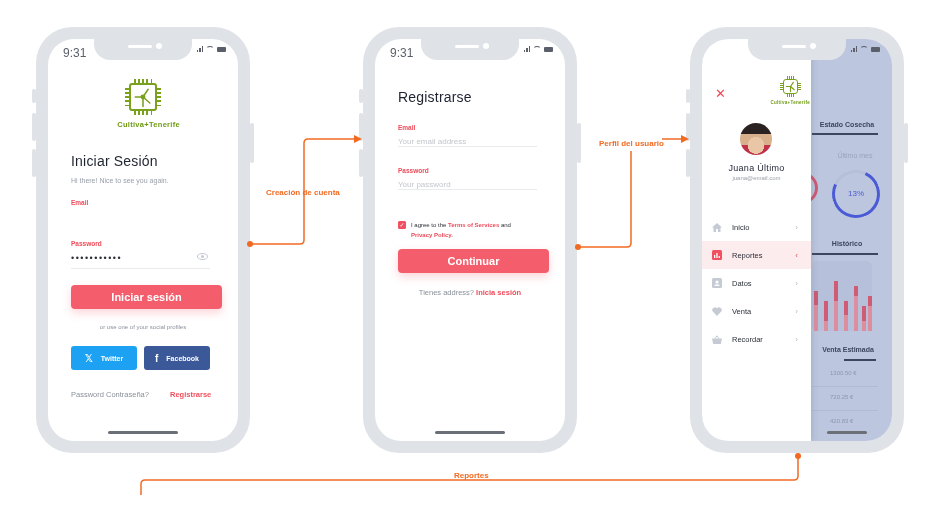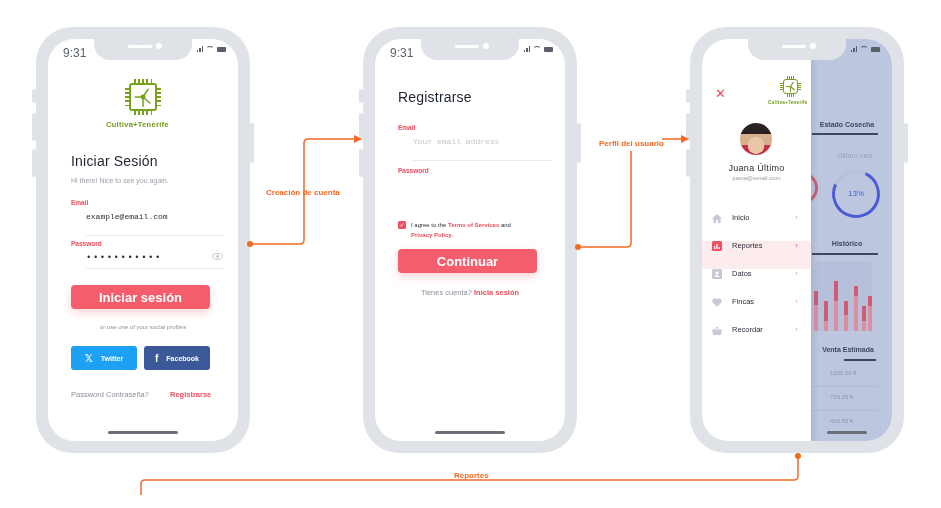--- a/index.html
+++ b/index.html
@@ -15,41 +15,41 @@
   .notch .cam { position: absolute; left: 62px; top: 5px; width: 6px; height: 6px; border-radius: 50%; background: #ffffff; }
   .status-time { position: absolute; left: 15px; top: 7px; font-size: 12px; color: #5a5f6a; z-index: 6; }
   .status-icons { position: absolute; right: 12px; top: 7px; font-size: 7px; color: #5a5f6a; letter-spacing: 1px; z-index: 6; display: flex; gap: 3px; align-items: center; }
   .sig { display: inline-flex; gap: 1px; align-items: flex-end; height: 6px; }
   .sig i { display: block; width: 1.5px; background: #5a5f6a; }
   .wifi { width: 8px; height: 6px; border: 1.5px solid #5a5f6a; border-bottom: none; border-left-color: transparent; border-right-color: transparent; border-radius: 8px 8px 0 0; }
   .batt { width: 9px; height: 5px; background: #5a5f6a; border-radius: 1px; }
   .home-bar { position: absolute; bottom: 7px; left: 50%; transform: translateX(-50%); width: 70px; height: 3px; background: #6b6f78; border-radius: 2px; }
 
   
-  .logo { position: absolute; text-align: left; }
+  .logo { position: absolute; text-align: right; }
   .chip { position: relative; margin: 0 auto; border: 2px solid #7aa11c; border-radius: 3px; }
   .chip .pins-top, .chip .pins-bot { position: absolute; left: 3px; right: 3px; height: 4px; display: flex; justify-content: space-between; }
   .chip .pins-top { top: -6px; } .chip .pins-bot { bottom: -6px; }
   .chip .pins-left, .chip .pins-right { position: absolute; top: 3px; bottom: 3px; width: 4px; display: flex; flex-direction: column; justify-content: space-between; }
   .chip .pins-left { left: -6px; } .chip .pins-right { right: -6px; }
   .pins-top i, .pins-bot i { display: block; width: 1.5px; height: 4px; background: #7aa11c; }
   .pins-left i, .pins-right i { display: block; height: 1.5px; width: 4px; background: #7aa11c; }
   .chip svg { position: absolute; left: 0; top: 0; width: 100%; height: 100%; }
   .logo-text { color: #6f9a14; font-weight: bold; white-space: nowrap; letter-spacing: 0.3px; }
 
   
   .title { position: absolute; left: 23px; font-size: 14px; color: #1e2330; font-weight: normal; letter-spacing: 0.2px; }
   .subtitle { position: absolute; left: 23px; font-size: 7px; color: #9aa0aa; }
   .field-label { position: absolute; left: 23px; font-size: 6.5px; font-weight: bold; color: #ee4b5a; }
-  .field-value { position: absolute; left: 38px; width: 139px; font-size: 8px; color: #2b2f38; padding-bottom: 14px; border-bottom: 1px solid #e9ecef; font-family: Liberation Mono, monospace; }
+  .field-value { position: absolute; left: 23px; width: 139px; font-size: 8px; color: #2b2f38; padding-bottom: 0; border-bottom: 1px solid #e9ecef; }
   .field-value.ph { color: #c2c6cd; }
   .pw-dots { letter-spacing: 1.5px; font-size: 9px; }
   .eye { position: absolute; right: 2px; top: 0px; width: 11px; height: 7px; border: 1.3px solid #c6cad1; border-radius: 50%; }
   .eye::after { content: ""; position: absolute; left: 3px; top: 1px; width: 3px; height: 3px; border-radius: 50%; background: #c6cad1; }
-  .primary-btn { position: absolute; left: 23px; width: 139px; height: 24px; background: #f45d6b; border-radius: 4px; color: #fff; font-size: 13px; font-weight: bold; display: flex; align-items: center; justify-content: center; box-shadow: 0 4px 8px rgba(244,93,107,0.25); }
+  .primary-btn { position: absolute; left: 23px; width: 151px; height: 24px; background: #f45d6b; border-radius: 4px; color: #fff; font-size: 11px; font-weight: bold; display: flex; align-items: center; justify-content: center; box-shadow: 0 4px 8px rgba(244,93,107,0.25); }
   .social-note { position: absolute; left: 0; right: 0; text-align: center; font-size: 6px; color: #8a909a; }
   .social-btn { position: absolute; width: 66px; height: 24px; border-radius: 3px; color: #fff; font-size: 7px; font-weight: bold; display: flex; align-items: center; justify-content: center; gap: 8px; }
   .social-btn .ic { font-size: 10px; font-weight: bold; }
   .tw { left: 23px; background: #1da1f2; }
   .fb { left: 96px; background: #3b5998; }
   .footer-link { position: absolute; font-size: 7.5px; }
   .muted { color: #8a909a; }
   .accent { color: #f0505f; font-weight: bold; }
 
   
@@ -59,21 +59,21 @@
   .center-line { position: absolute; left: 0; right: 0; text-align: center; font-size: 7.5px; }
 
   
   .bg-dash { position: absolute; left: 0; top: 0; width: 190px; height: 402px; background: #bcc6de; }
   .drawer { position: absolute; left: 0; top: 0; width: 109px; height: 402px; background: #ffffff; z-index: 3; box-shadow: 2px 0 6px rgba(80,90,120,0.18); }
   .close-x { position: absolute; left: 13px; top: 48px; color: #ee4b5a; font-size: 13px; line-height: 13px; }
   .avatar { position: absolute; left: 38px; top: 84px; width: 32px; height: 32px; border-radius: 50%; overflow: hidden; background: radial-gradient(circle at 50% 70%, #e9c7a6 0 30%, transparent 31%), linear-gradient(180deg, #2a2220 0 35%, #d9b08c 35% 70%, #c0314a 70%); }
   .user-name { position: absolute; left: 0; width: 109px; top: 124px; text-align: center; font-size: 9px; color: #1e2330; letter-spacing: 0.3px; }
   .user-email { position: absolute; left: 0; width: 109px; top: 136px; text-align: center; font-size: 6px; color: #9aa0aa; }
   .menu { position: absolute; left: 0; top: 174px; width: 109px; }
-  .menu-item { position: relative; height: 28px; display: flex; padding-left: 10px; font-size: 7.5px; color: #2b2f38; }
+  .menu-item { position: relative; height: 28px; display: flex; align-items: center; padding-left: 10px; font-size: 7.5px; color: #2b2f38; }
   .menu-item.active { background: #fdecee; }
   .menu-item .mi-icon { width: 10px; height: 10px; margin-right: 10px; display: flex; align-items: center; justify-content: center; }
   .menu-item .chev { position: absolute; right: 13px; color: #b4b9c1; font-size: 8px; }
   .menu-item.active .chev { color: #ee4b5a; }
   .settings { position: absolute; left: 0; top: 362px; width: 109px; height: 20px; display: flex; align-items: center; padding-left: 10px; font-size: 7.5px; color: #2b2f38; }
 
   .dash-tab { position: absolute; font-size: 7px; font-weight: bold; color: #3d4660; text-align: center; }
   .dash-underline { position: absolute; height: 2px; background: #3d4660; }
   .ring { position: absolute; border-radius: 50%; }
   .row-val { position: absolute; font-size: 6px; color: #8f97ad; }
@@ -153,21 +153,20 @@
               </g>
             </svg>
         </div>
         <div class="logo-text" style="font-size:7.5px; margin-top:9px;">Cultiva+Tenerife</div>
       </div>
 
       <div class="title" style="top:114px;">Iniciar Sesión</div>
       <div class="subtitle" style="top:138px;">Hi there! Nice to see you again.</div>
 
       <div class="field-label" style="top:160px;">Email</div>
-      <div class="field-value" style="top:173px;">example@email.com</div>
 
       <div class="field-label" style="top:201px;">Password</div>
       <div class="field-value" style="top:214px; height:16px;">
         <span class="pw-dots">•••••••••••</span>
         <span class="eye"></span>
       </div>
 
       <div class="primary-btn" style="top:246px;">Iniciar sesión</div>
 
       <div class="social-note" style="top:285px;">or use one of your social profiles</div>
@@ -208,32 +207,33 @@
         <span class="wifi"></span>
         <span class="batt"></span>
       </div>
 
       <div class="title" style="top:50px;">Registrarse</div>
 
       <div class="field-label" style="top:85px;">Email</div>
       <div class="field-value ph" style="top:98px;">Your email address</div>
 
       <div class="field-label" style="top:128px;">Password</div>
+      <div class="field-value ph" style="top:141px;">Your password</div>
 
       <div class="check-row" style="left:23px;">
         <div class="checkbox">✓</div>
         <div>
           <span>I agree to the </span><span class="link-red">Terms of Services</span><span> and </span><br><span class="link-red">Privacy Policy.</span>
         </div>
       </div>
 
       <div class="primary-btn" style="top:210px;">Continuar</div>
 
       <div class="center-line" style="top:249px;">
-        <span class="muted">Tienes cuenta?</span>
+        <span class="muted">Tienes address?</span>
         <span class="link-red">Inicia sesión</span>
       </div>
 
       <div class="home-bar"></div>
     </div>
   </div>
 
   <div class="phone" style="left:690px;">
     <div class="btn-side" style="left:-4px; top:62px; height:14px;"></div>
     <div class="btn-side" style="left:-4px; top:86px; height:28px;"></div>
@@ -383,21 +383,21 @@
             </span>
             <span>Datos</span>
             <span class="chev">›</span>
           </div>
           <div class="menu-item">
             <span class="mi-icon">
               <svg width="10" height="9" viewBox="0 0 10 9">
                   <path d="M5 9 L0.8 4.6 A2.4 2.4 0 0 1 5 1.5 A2.4 2.4 0 0 1 9.2 4.6 Z" fill="#c5cad3"></path>
                 </svg>
             </span>
-            <span>Fincas</span>
+            <span>Venta</span>
             <span class="chev">›</span>
           </div>
           <div class="menu-item">
             <span class="mi-icon">
               <svg width="10" height="9" viewBox="0 0 10 9">
                   <path d="M3 3.5 L5 0.8 L7 3.5" stroke="#c5cad3" stroke-width="1" fill="none"></path>
                   <path d="M0 3.5 H10 L8.8 9 H1.2 Z" fill="#c5cad3"></path>
                 </svg>
             </span>
             <span>Recordar</span>

